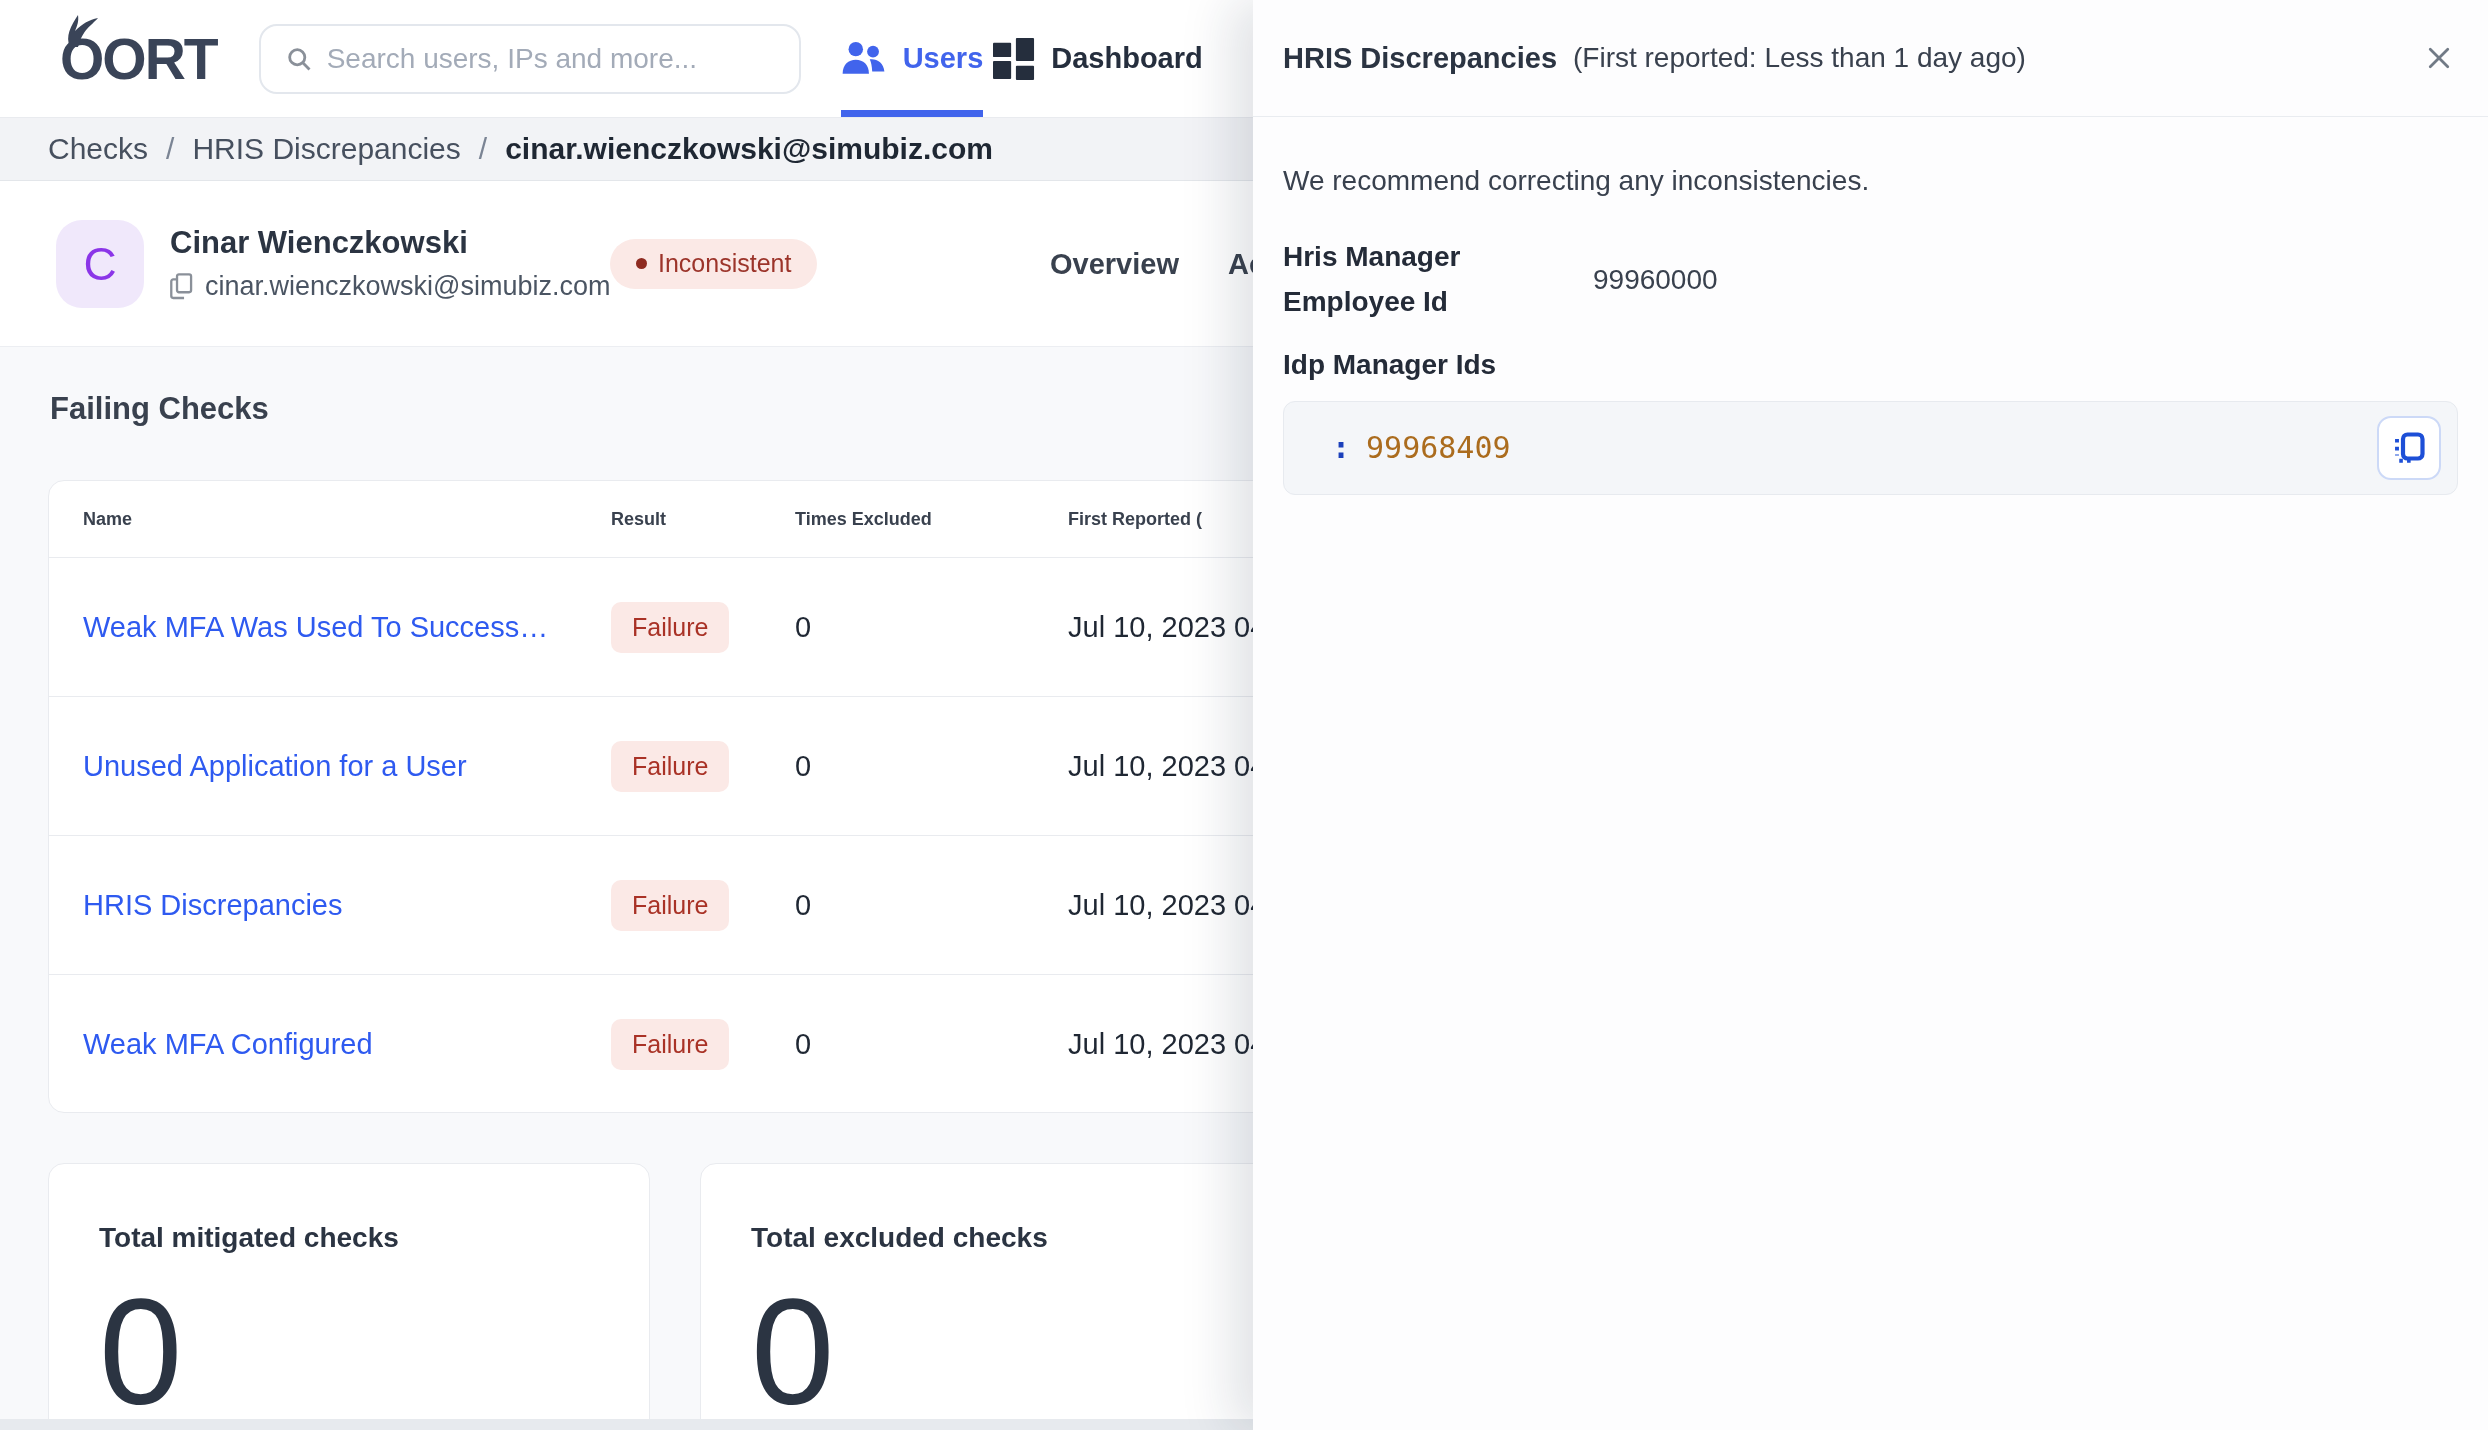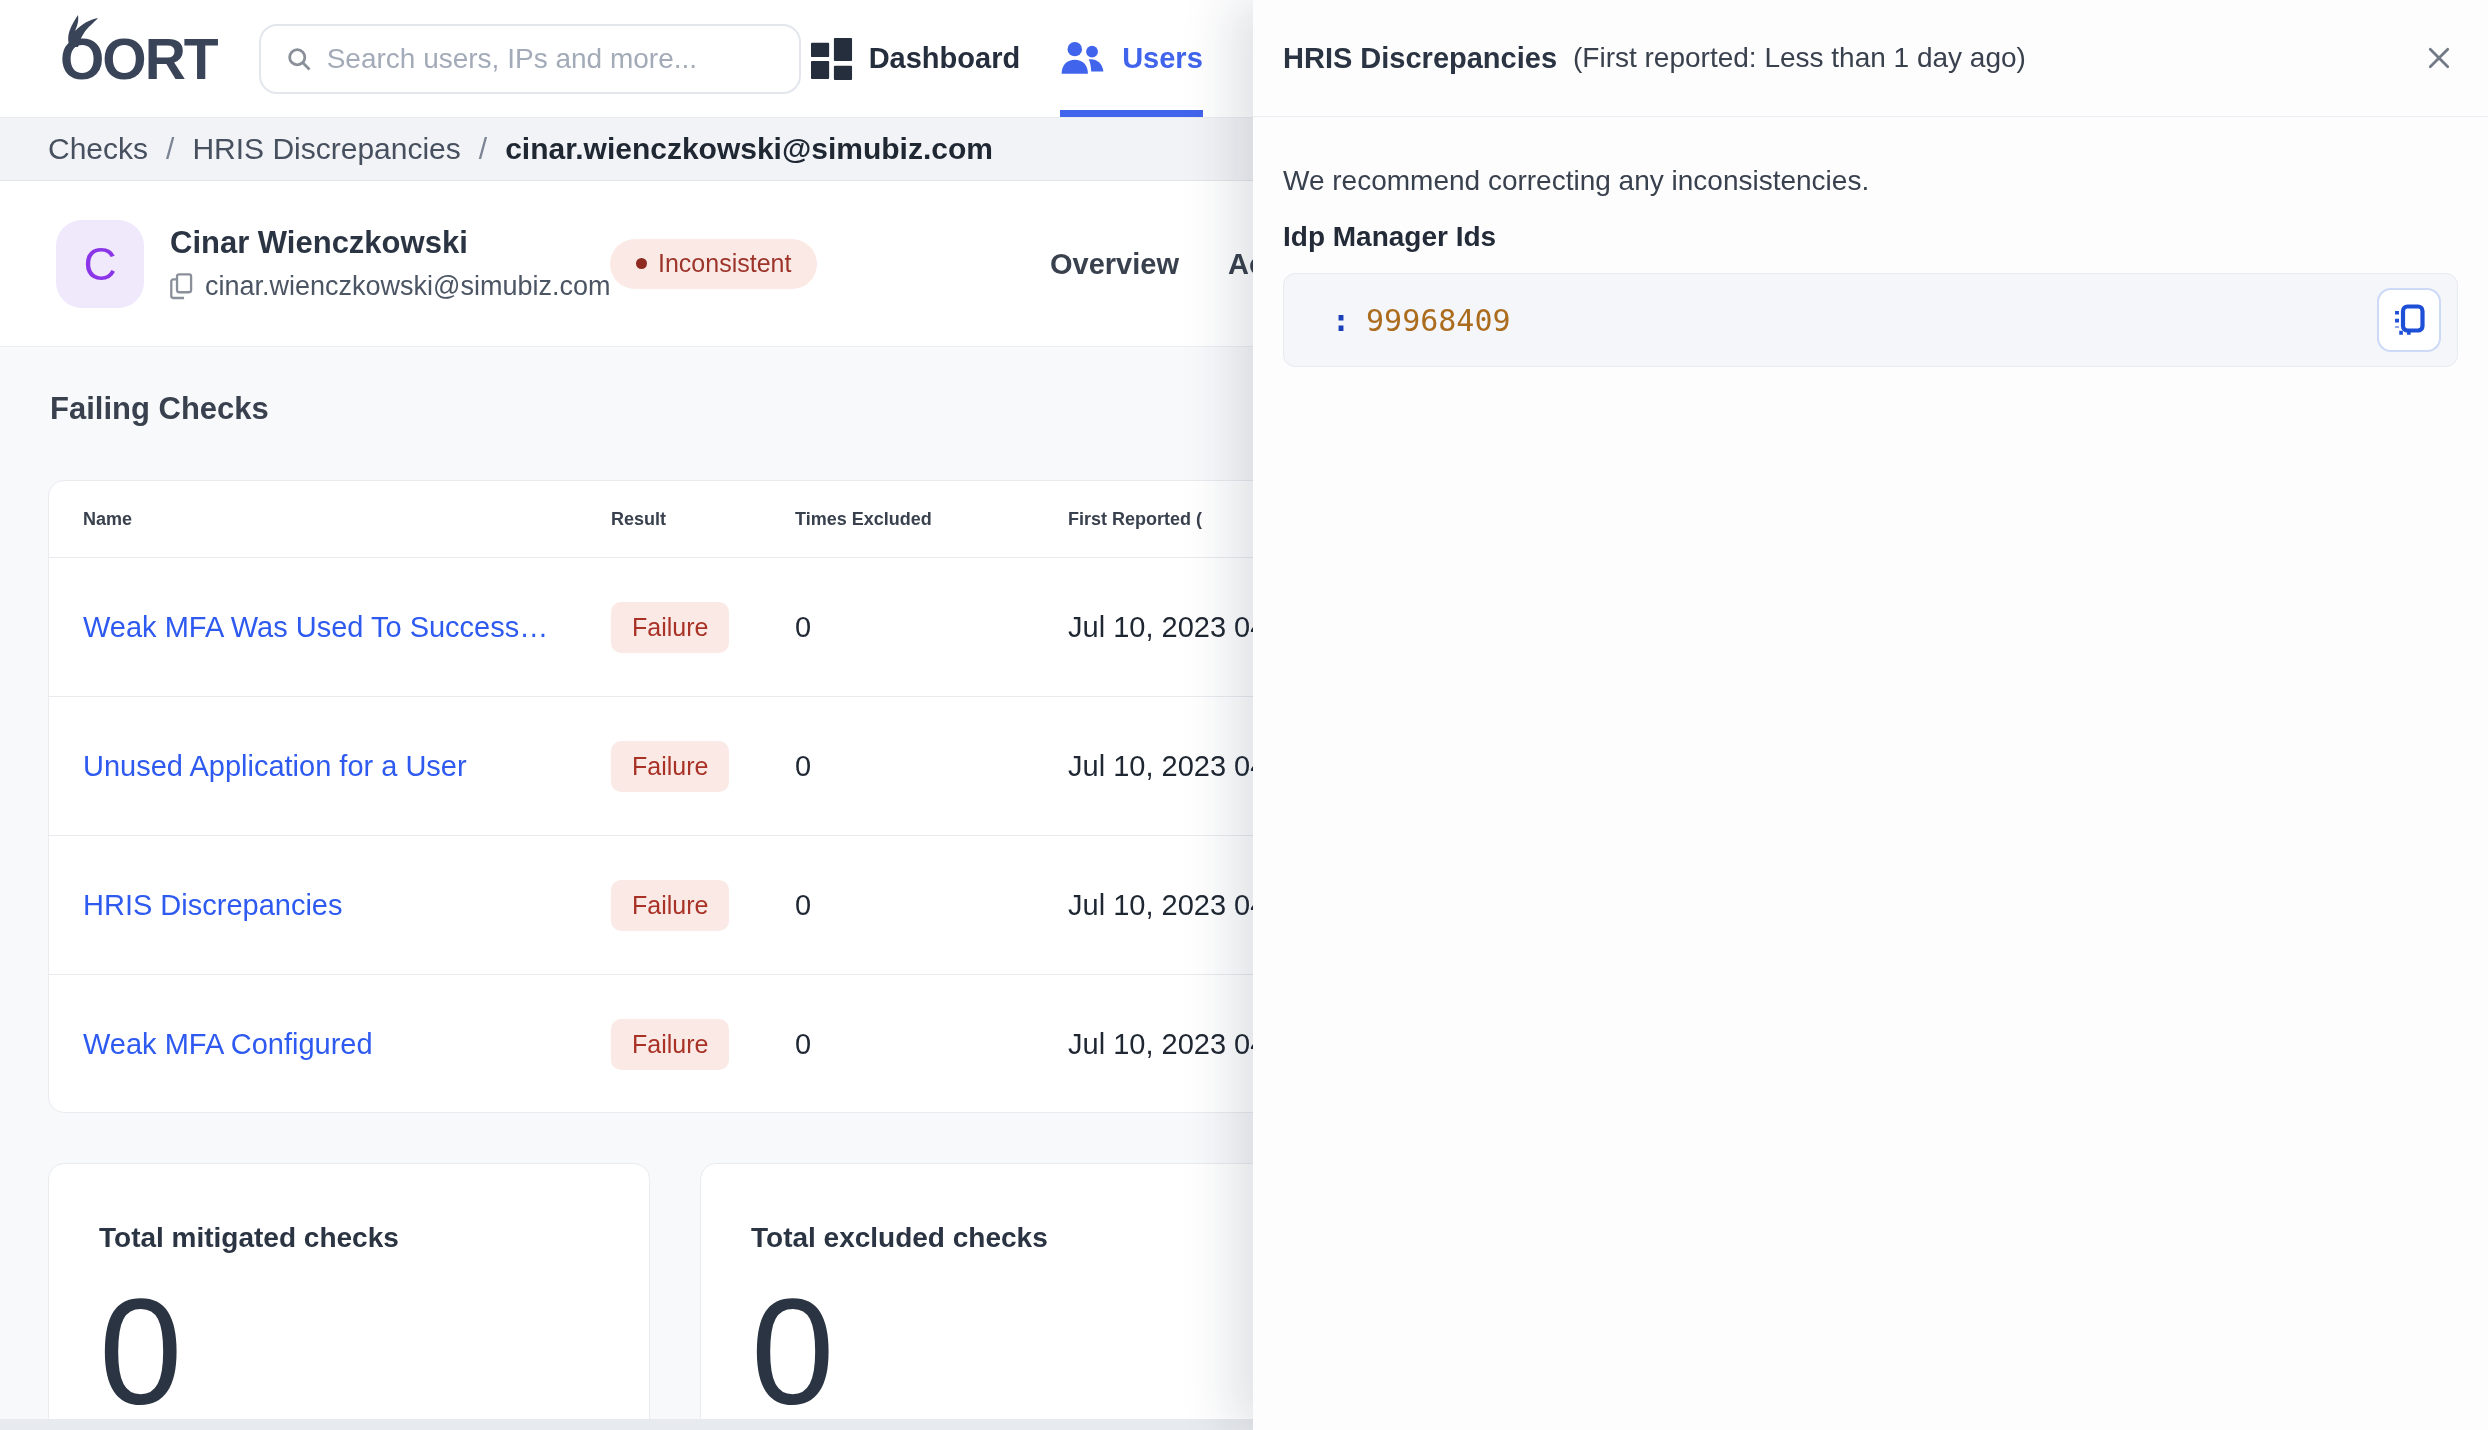--- a/index.html
+++ b/index.html
@@ -160,40 +160,40 @@
   </div>
 
   <div class="searchbox">
     <svg width="28" height="28" viewBox="0 0 24 24" fill="none" stroke="#8a9099" stroke-width="2.4">
       <circle cx="10.5" cy="10.5" r="6.5"></circle>
         <line x1="15.5" y1="15.5" x2="21" y2="21"></line>
     </svg>
     <input type="text" placeholder="Search users, IPs and more..." style="">
   </div>
 
-  <nav class="nav-item nav-dashboard">
-    <svg width="42" height="42" viewBox="0 0 22 22" fill="#252e3d">
-      <rect x="0" y="2.5" width="9.5" height="7.5" rx="0.5"></rect>
-      <rect x="0" y="12" width="9.5" height="9.5" rx="0.5"></rect>
-      <rect x="12" y="0" width="9.5" height="12" rx="0.5"></rect>
-      <rect x="12" y="14.5" width="9.5" height="7.5" rx="0.5"></rect>
-    </svg>
-    <span>Dashboard</span>
-  </nav>
-
   <nav class="nav-item nav-users">
     <svg width="46" height="40" viewBox="0 0 28 24" fill="#4164ec">
       <circle cx="9" cy="6" r="4.4"></circle>
       <path d="M1 21 C1 15.5 4.5 12.5 9 12.5 C13.5 12.5 17 15.5 17 21 Z"></path>
       <circle cx="19.5" cy="7.5" r="3.6"></circle>
       <path d="M17.5 12.2 C21.5 11.6 26 14 26.4 19.6 L19 19.6 C18.8 16.5 18.4 14 17.5 12.2 Z"></path>
     </svg>
     <span>Users</span>
     <span class="underline"></span>
   </nav>
+
+  <nav class="nav-item nav-dashboard">
+    <svg width="42" height="42" viewBox="0 0 22 22" fill="#252e3d">
+      <rect x="0" y="2.5" width="9.5" height="7.5" rx="0.5"></rect>
+      <rect x="0" y="12" width="9.5" height="9.5" rx="0.5"></rect>
+      <rect x="12" y="0" width="9.5" height="12" rx="0.5"></rect>
+      <rect x="12" y="14.5" width="9.5" height="7.5" rx="0.5"></rect>
+    </svg>
+    <span>Dashboard</span>
+  </nav>
 </header>
 
 <div class="breadcrumb-bar">
   <span class="crumb">Checks</span>
   <span class="sep">/</span>
   <span class="crumb">HRIS Discrepancies</span>
   <span class="sep">/</span>
   <span class="current">cinar.wienczkowski@simubiz.com</span>
 </div>
 
@@ -290,20 +290,24 @@
       <svg width="30" height="30" viewBox="0 0 24 24" fill="none" stroke="#717a86" stroke-width="2.2" stroke-linecap="round">
         <line x1="5" y1="5" x2="19" y2="19"></line>
           <line x1="19" y1="5" x2="5" y2="19"></line>
       </svg>
     </button>
   </div>
 
   <div class="panel-body">
     <p class="recommendation">We recommend correcting any inconsistencies.</p>
 
+    <div class="field-row">
+      <span class="field-label">Hris Manager Employee Id</span>
+      <span class="field-value">99960000</span>
+    </div>
 
     <div class="idp-label">Idp Manager Ids</div>
 
     <div class="codebox">
       <span class="code-colon">:</span>
       <span class="code-value">99968409</span>
       <button class="copy-btn">
         <svg width="36" height="36" viewBox="0 0 24 24" fill="none" stroke="#1d4fd7">
           <rect x="8" y="3" width="13" height="16" rx="3" stroke-width="2.8"></rect>
           <path d="M4 6 V17" stroke-width="2.6" stroke-dasharray="2.4 2.8"></path>

